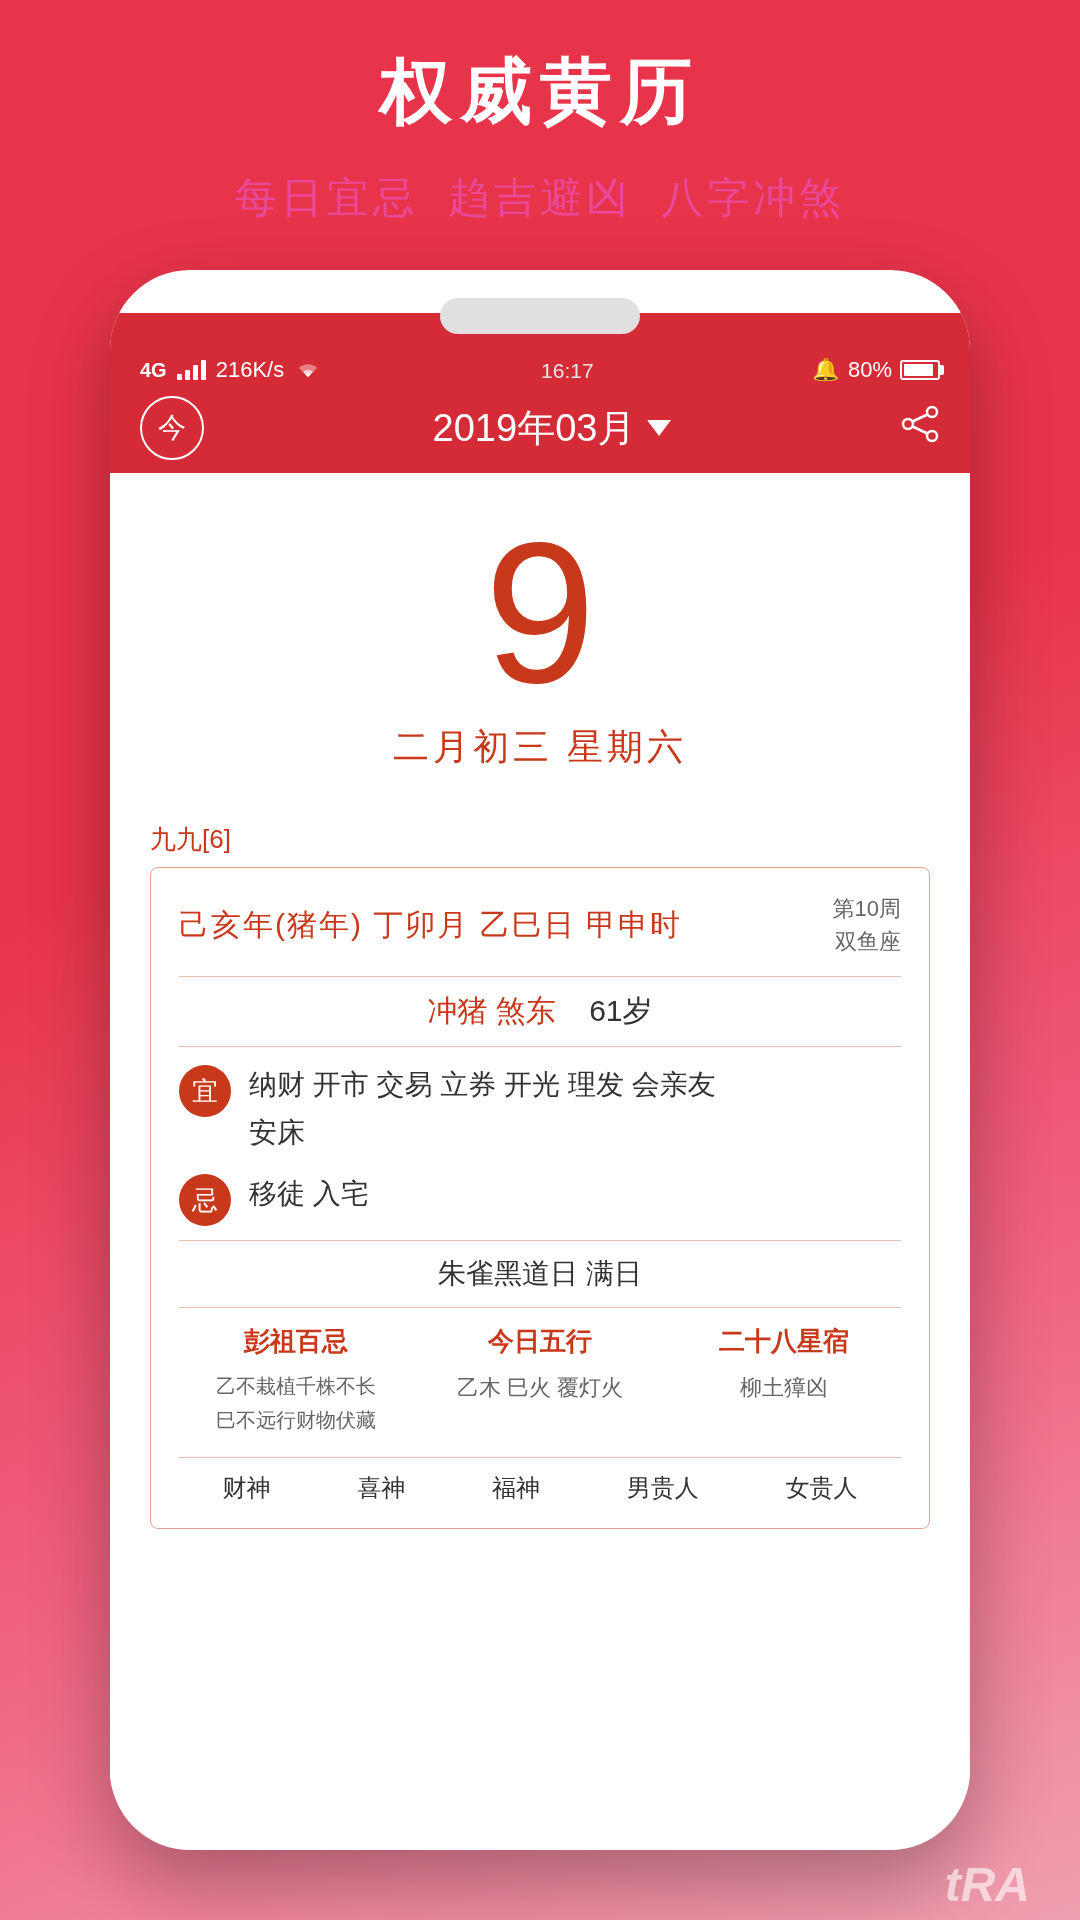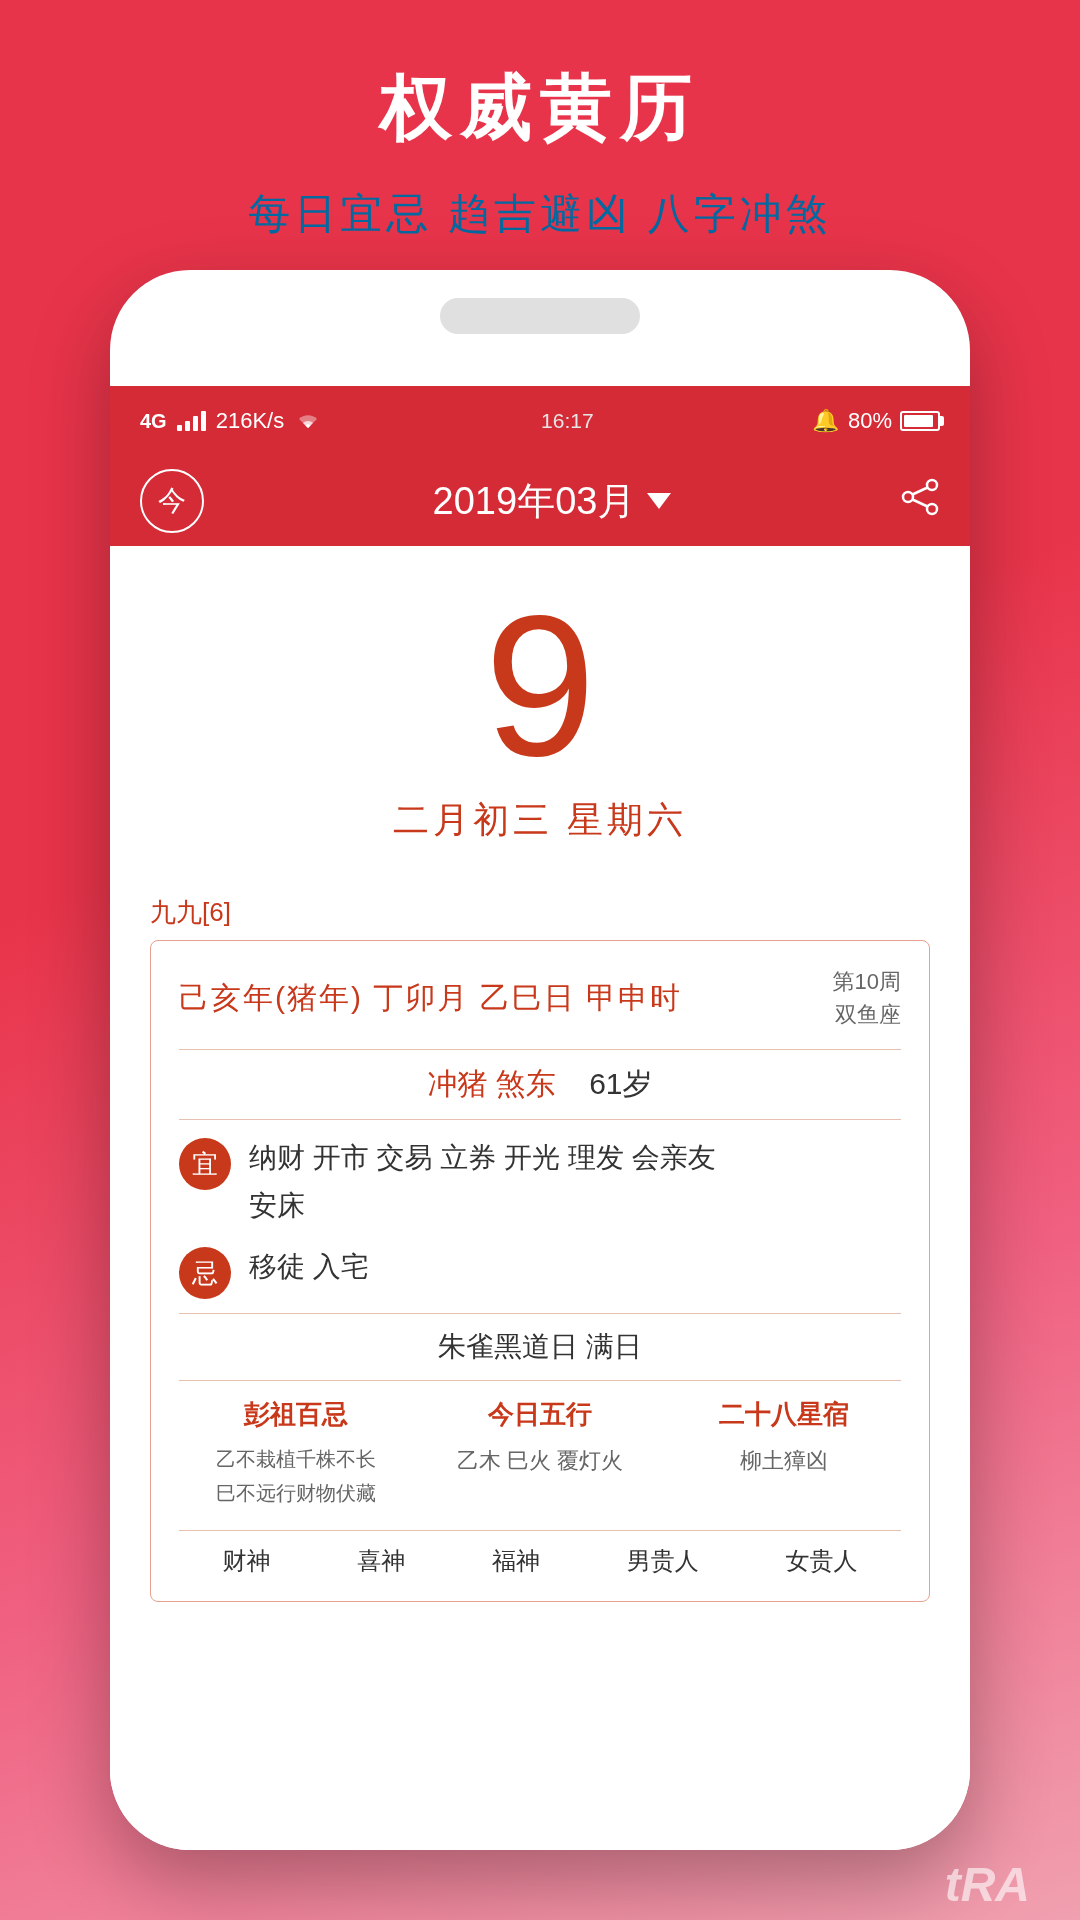--- a/index.html
+++ b/index.html
@@ -12,30 +12,31 @@
       font-family: -apple-system, 'PingFang SC', 'Helvetica Neue', Arial, sans-serif;
       overflow: hidden;
       position: relative;
     }
 
     .app-title {
       text-align: center;
       color: white;
       font-size: 72px;
       font-weight: bold;
-      padding-top: 60px;
+      padding-top: 44px;
       letter-spacing: 8px;
     }
 
     .app-subtitle {
       text-align: center;
-      color: #0369a1;
+      color: #ec4899;
       font-size: 42px;
       margin-top: 30px;
       letter-spacing: 4px;
+      font-family: Liberation Mono, monospace;
     }
 
     .phone-wrapper {
       position: absolute;
       top: 270px;
       left: 50%;
       transform: translateX(-50%);
       width: 860px;
       height: 1580px;
     }
@@ -61,24 +62,24 @@
       background: #e0e0e0;
       border-radius: 18px;
       z-index: 10;
     }
 
     
     .status-bar {
       background: #d42b36;
       height: 70px;
       display: flex;
-      align-items: center;
+      align-items: flex-end;
       justify-content: space-between;
       padding: 0 30px;
-      margin-top: 116px;
+      margin-top: 43px;
     }
 
     .status-left {
       display: flex;
       align-items: center;
       gap: 10px;
       color: white;
       font-size: 22px;
     }
 

